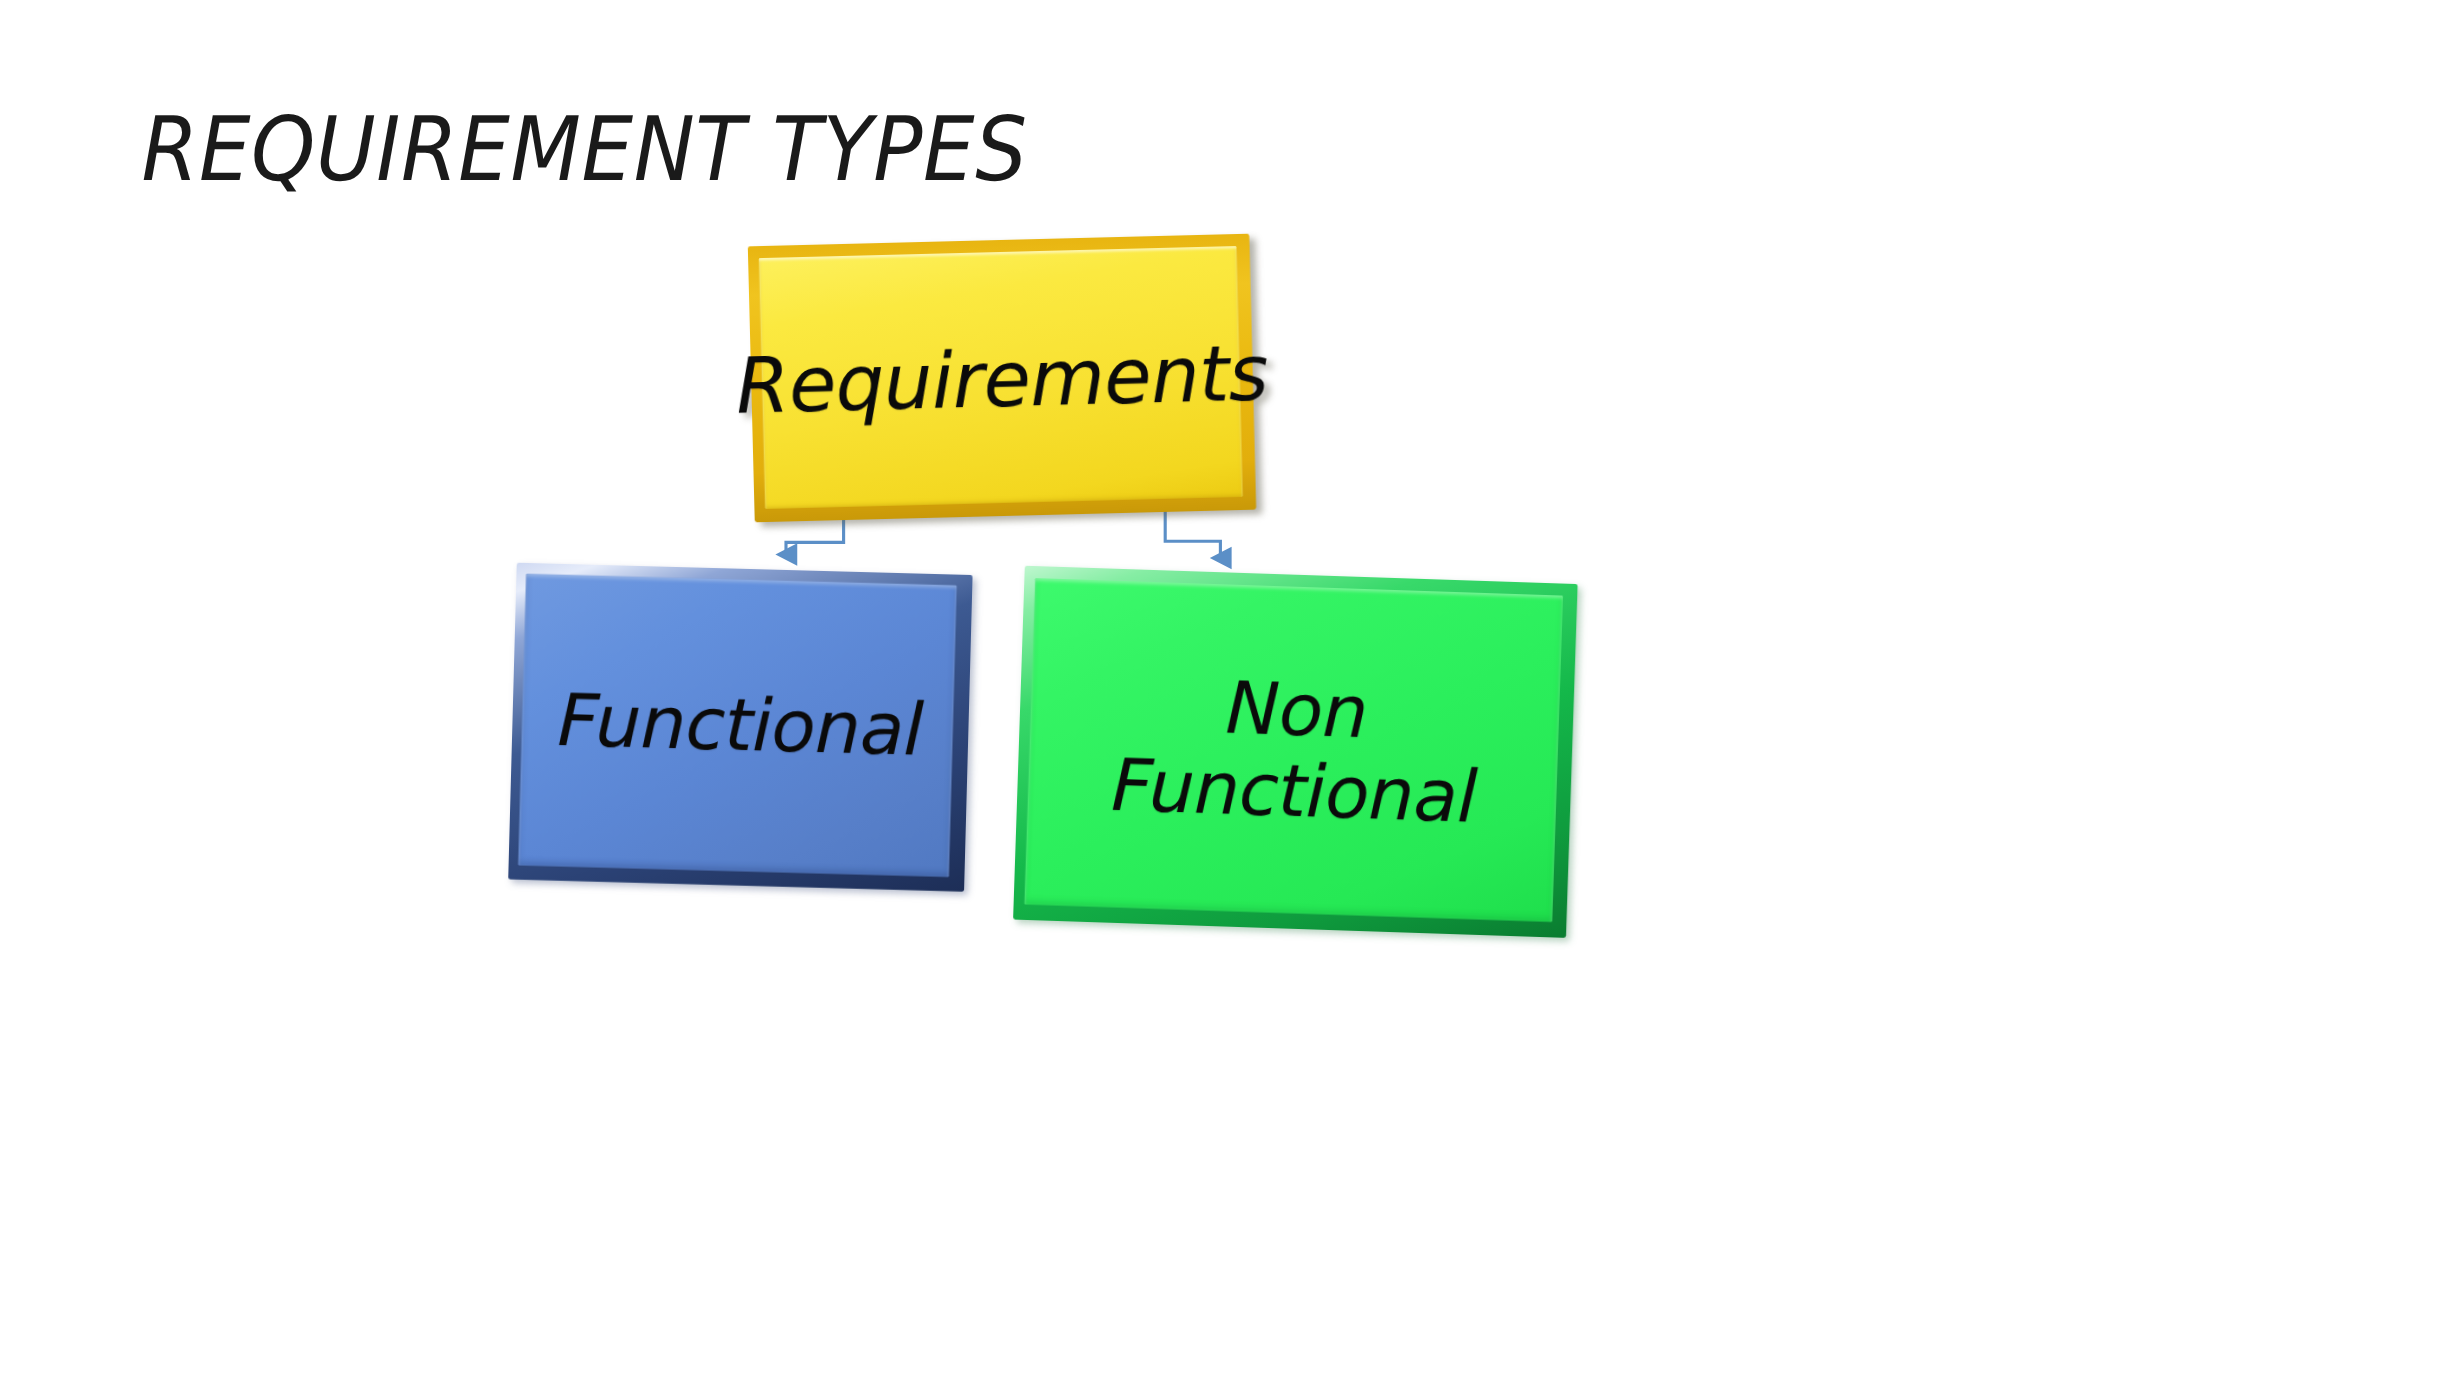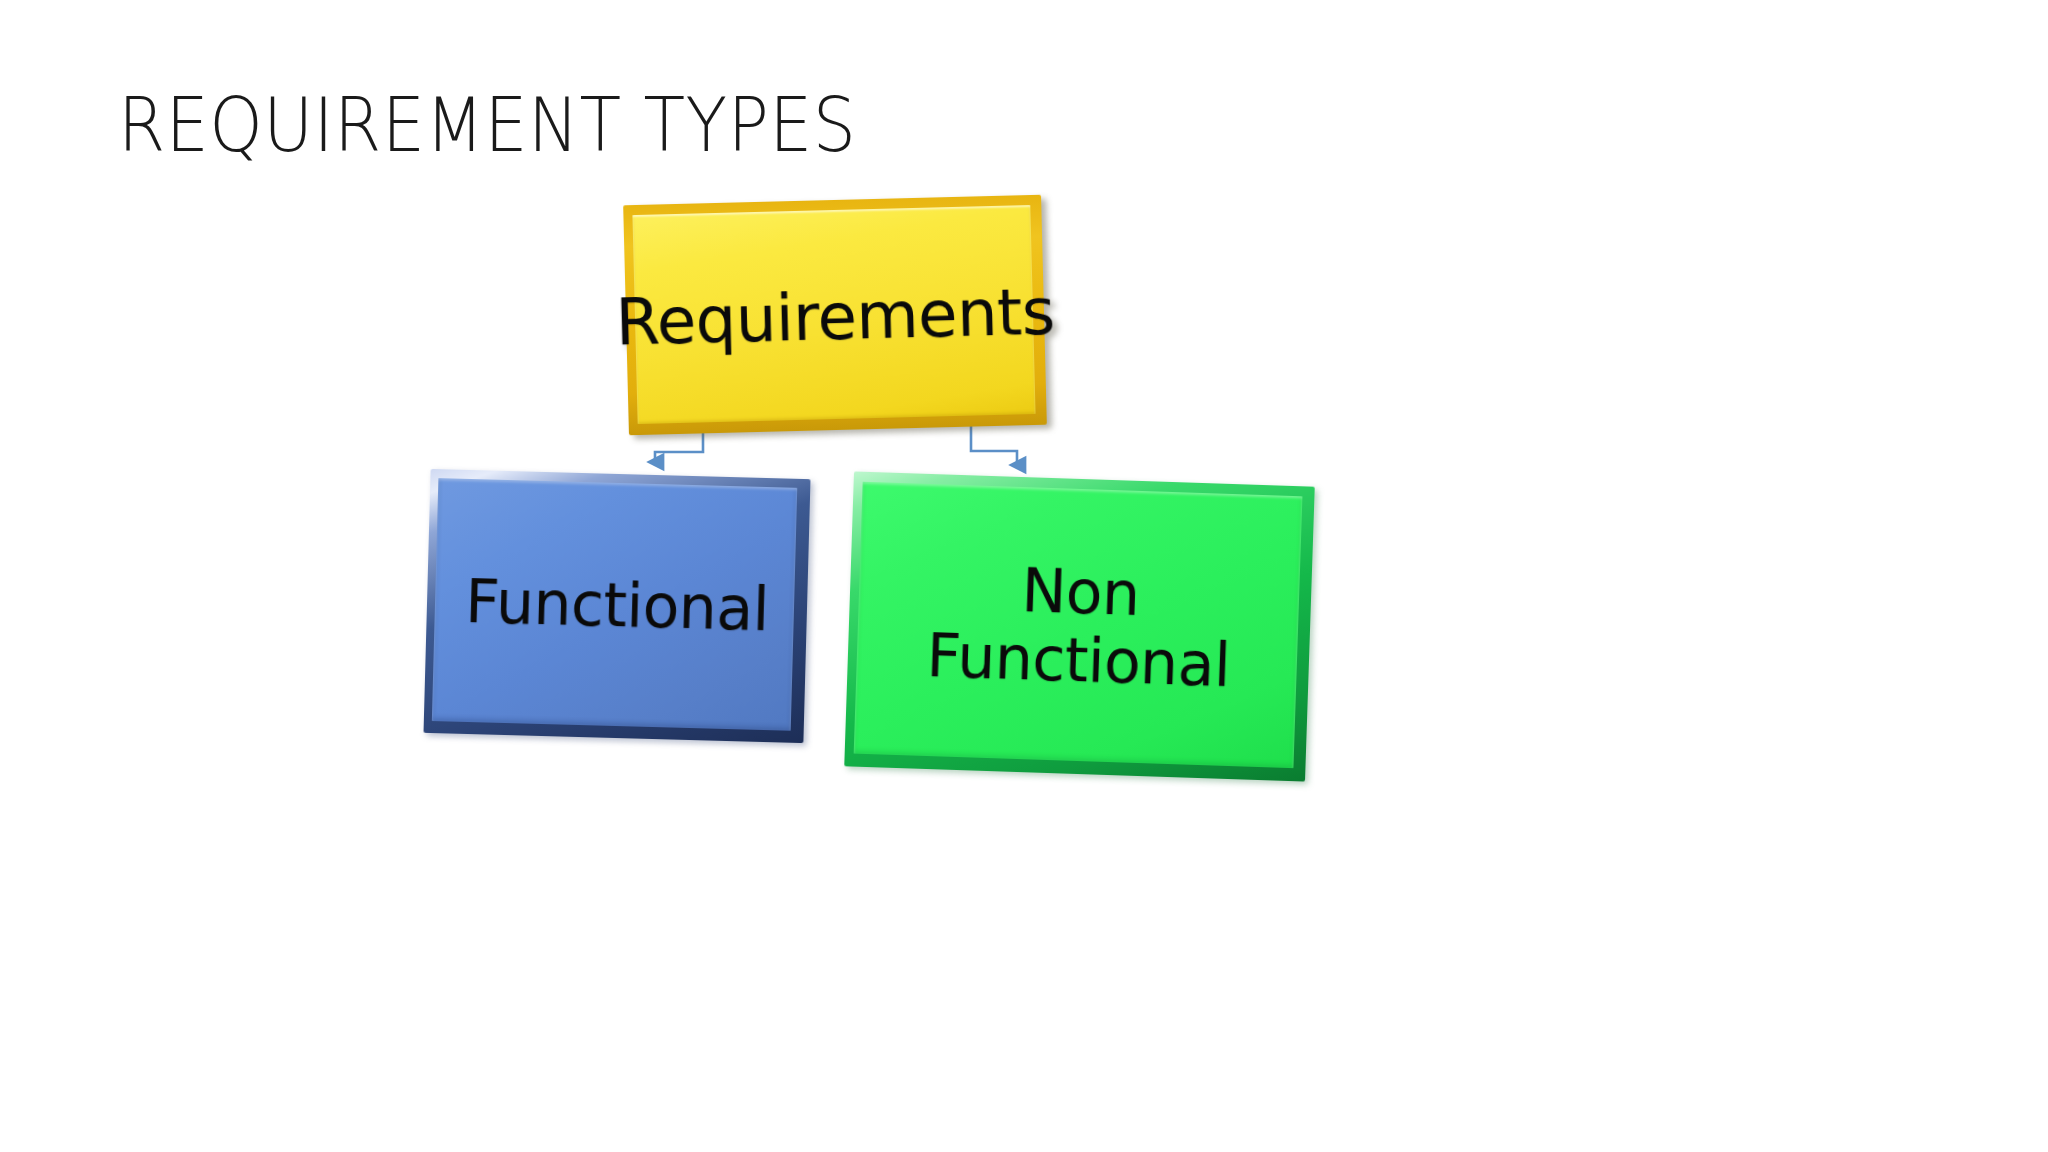--- a/index.html
+++ b/index.html
@@ -11,20 +11,21 @@
   body {
     font-family: "Liberation Sans", sans-serif;
   }
 
   .slide {
     position: relative;
     width: 2048px;
     height: 1152px;
     background: #ffffff;
     overflow: hidden;
+    font-style: italic;
   }
 
   
   .slide-title {
     position: absolute;
     left: 118px;
     top: 88px;
     font-family: "DejaVu Sans", sans-serif;
     font-weight: 300;
     font-size: 74px;

